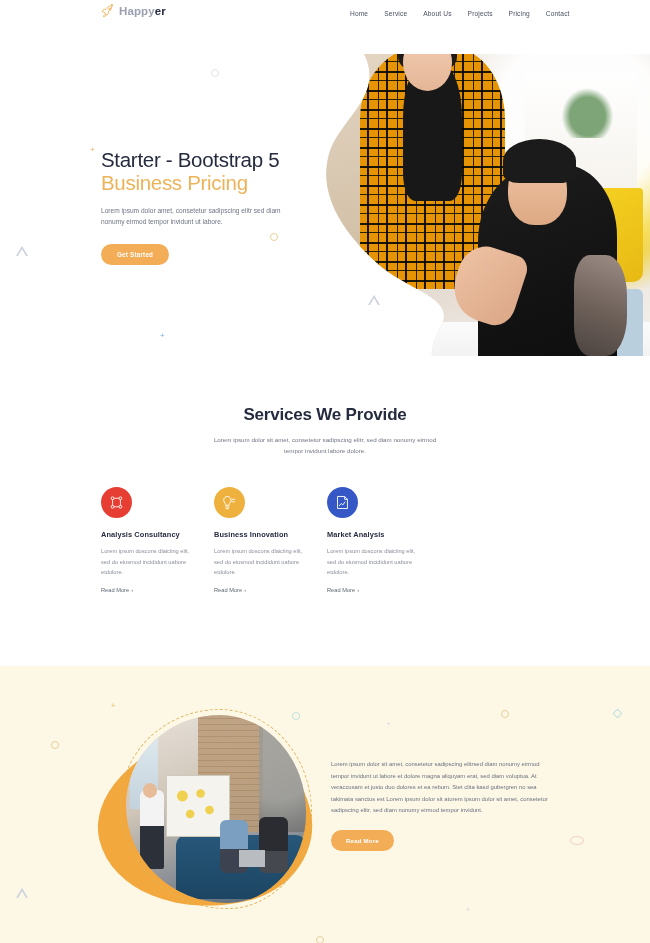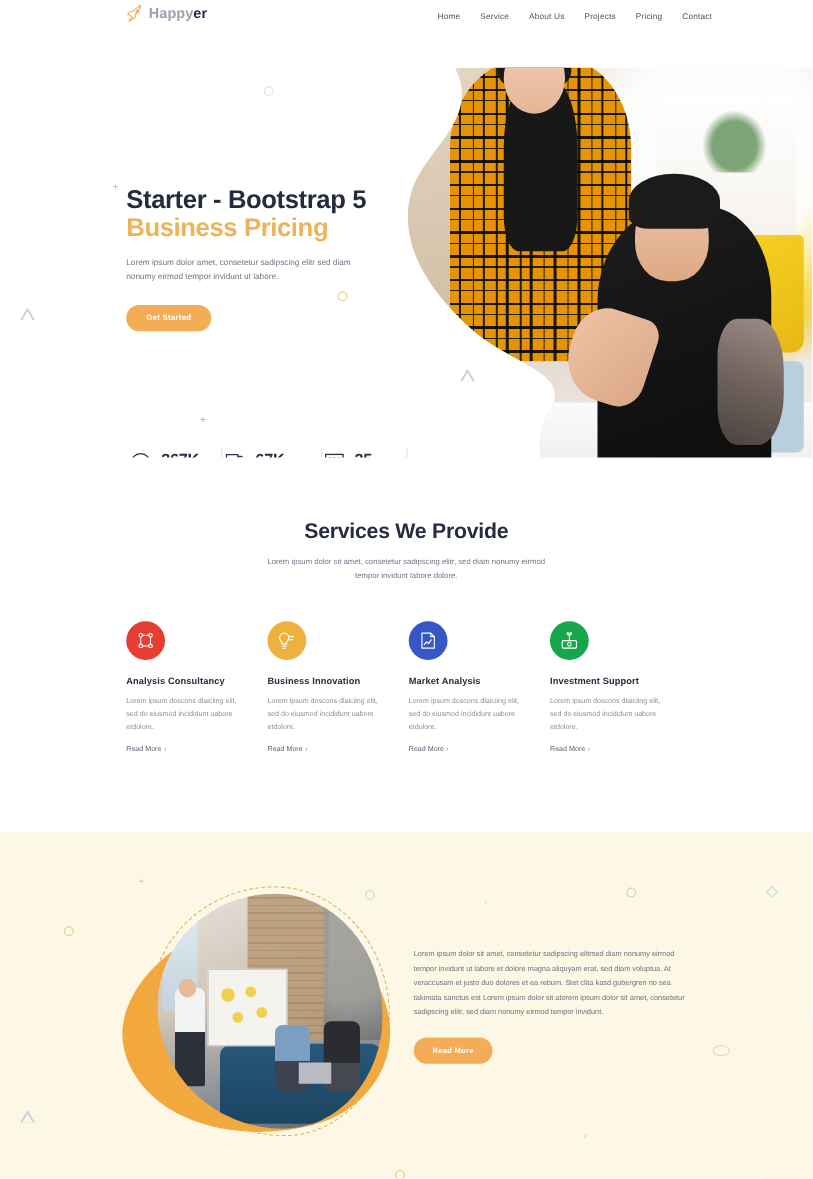--- a/index.html
+++ b/index.html
@@ -87,40 +87,40 @@
     background: linear-gradient(200deg,#9d8d86,#6d6059 55%, #4b4340);
     border-radius: 30% 40% 40% 30%; }
   .photo-desk { position:absolute; left: 12%; bottom: 0; width: 88%; height: 20%;
     background: linear-gradient(180deg,#fbfbfb,#eceaea); }
   .photo-blue1 { position:absolute; left: 9%; bottom: 16%; width: 14%; height: 18%;
     background:#c8dcea; border-radius: 6px; }
   .photo-blue2 { position:absolute; right: 2%; bottom: 8%; width: 14%; height: 22%;
     background:#b9cfdd; border-radius: 6px; }
 
   .hero-left { position:absolute; left: 101px; top: 122px; width: 240px; }
-  .hero-title { font-size: 20.5px; line-height: 1.12; font-weight: 700; color: #252b3e; letter-spacing: -.3px; }
+  .hero-title { font-size: 20.5px; line-height: 1.12; font-weight: 400; color: #252b3e; letter-spacing: -.3px; }
   .hero-title .accent { color: #edb359; }
   .hero-sub { margin-top: 10px; font-size: 6.6px; line-height: 1.75; color: #6f7584; width: 192px; }
   .btn {
     display:inline-block; border:none; cursor:pointer;
     background:#f3ad56; color:#ffffff; font-weight:700;
     border-radius: 999px; letter-spacing:.2px;
   }
   .btn-hero { margin-top: 16px; padding: 7px 16px; font-size: 6.3px; }
 
   
   .stats { position:absolute; left: 103px; top: 332px; display:flex; align-items:center; gap: 0; }
   .stat { display:flex; align-items:center; gap: 7px; padding-right: 18px; }
   .stat-ico { width: 19px; height: 19px; color:#2b3145; flex: 0 0 19px; }
   .stat-num { font-size: 13px; font-weight: 800; color:#262c3f; line-height:1.05; letter-spacing:-.2px;}
   .stat-lbl { font-size: 5.6px; color:#6f7584; margin-top: 1px; }
   .divider { width:1px; height: 24px; background:#dfe1e7; }
 
   
-  .services { position:absolute; top: 366px; left:0; width:650px; height: 300px; background:#fff; }
+  .services { position:absolute; top: 356px; left:0; width:650px; height: 300px; background:#fff; }
   .sec-head { text-align:center; padding-top: 49px; }
   .sec-title { font-size: 17px; font-weight: 800; color:#262c3f; letter-spacing:-.2px; }
   .sec-sub { margin: 9px auto 0; width: 232px; font-size: 6.2px; line-height: 1.85; color:#6f7584; }
   .cards { position:absolute; top: 131px; left: 101px; width: 460px; display:flex; gap: 0; }
   .card { width: 112px; margin-right: 1px; }
   .card-ico {
     width: 31px; height: 31px; border-radius: 50%;
     display:flex; align-items:center; justify-content:center;
     color:#fff;
   }
@@ -368,32 +368,20 @@
             <path d="M5 3.5h10l4 4v13H5z" fill="none" stroke="#fff" stroke-width="1.3" stroke-linejoin="round"></path>
             <path d="M15 3.5v4h4" fill="none" stroke="#fff" stroke-width="1.3" stroke-linejoin="round"></path>
             <path d="M7.6 16.4l2.6-3 2.3 2 3-4.2" fill="none" stroke="#fff" stroke-width="1.3" stroke-linecap="round" stroke-linejoin="round"></path>
           </svg>
         </div>
         <div class="card-title">Market Analysis</div>
         <div class="card-text">Lorem ipsum doscons dlaiciing elit, sed do eiusmod incididunt uabore etdolore.</div>
         <a class="card-link" href="#"><span>Read More</span><span class="chev">›</span></a>
       </div>
 
-      <div class="card">
-        <div class="card-ico" style="background:#18a64a">
-          <svg viewBox="0 0 24 24" width="17" height="17">
-            <rect x="4" y="12" width="16" height="8.4" rx="1.2" fill="none" stroke="#fff" stroke-width="1.3"></rect>
-            <circle cx="12" cy="16.2" r="2" fill="none" stroke="#fff" stroke-width="1.2"></circle>
-            <path d="M12 11.8V6.2M12 6.2c-1.6-.6-3-1.8-2.4-3.2 1.5-.5 2.4 1.5 2.4 3.2zM12 6.2c1.6-.6 3-1.8 2.4-3.2-1.5-.5-2.4 1.5-2.4 3.2z" fill="none" stroke="#fff" stroke-width="1.2" stroke-linejoin="round"></path>
-          </svg>
-        </div>
-        <div class="card-title">Investment Support</div>
-        <div class="card-text">Lorem ipsum doscons dlaiciing elit, sed do eiusmod incididunt uabore etdolore.</div>
-        <a class="card-link" href="#"><span>Read More</span><span class="chev">›</span></a>
-      </div>
 
     </div>
   </section>
 
   <section class="about">
 
     <div class="about-imgwrap">
       <div class="blob-orange"></div>
       <div class="blob-dash"></div>
       <div class="blob-photo">

